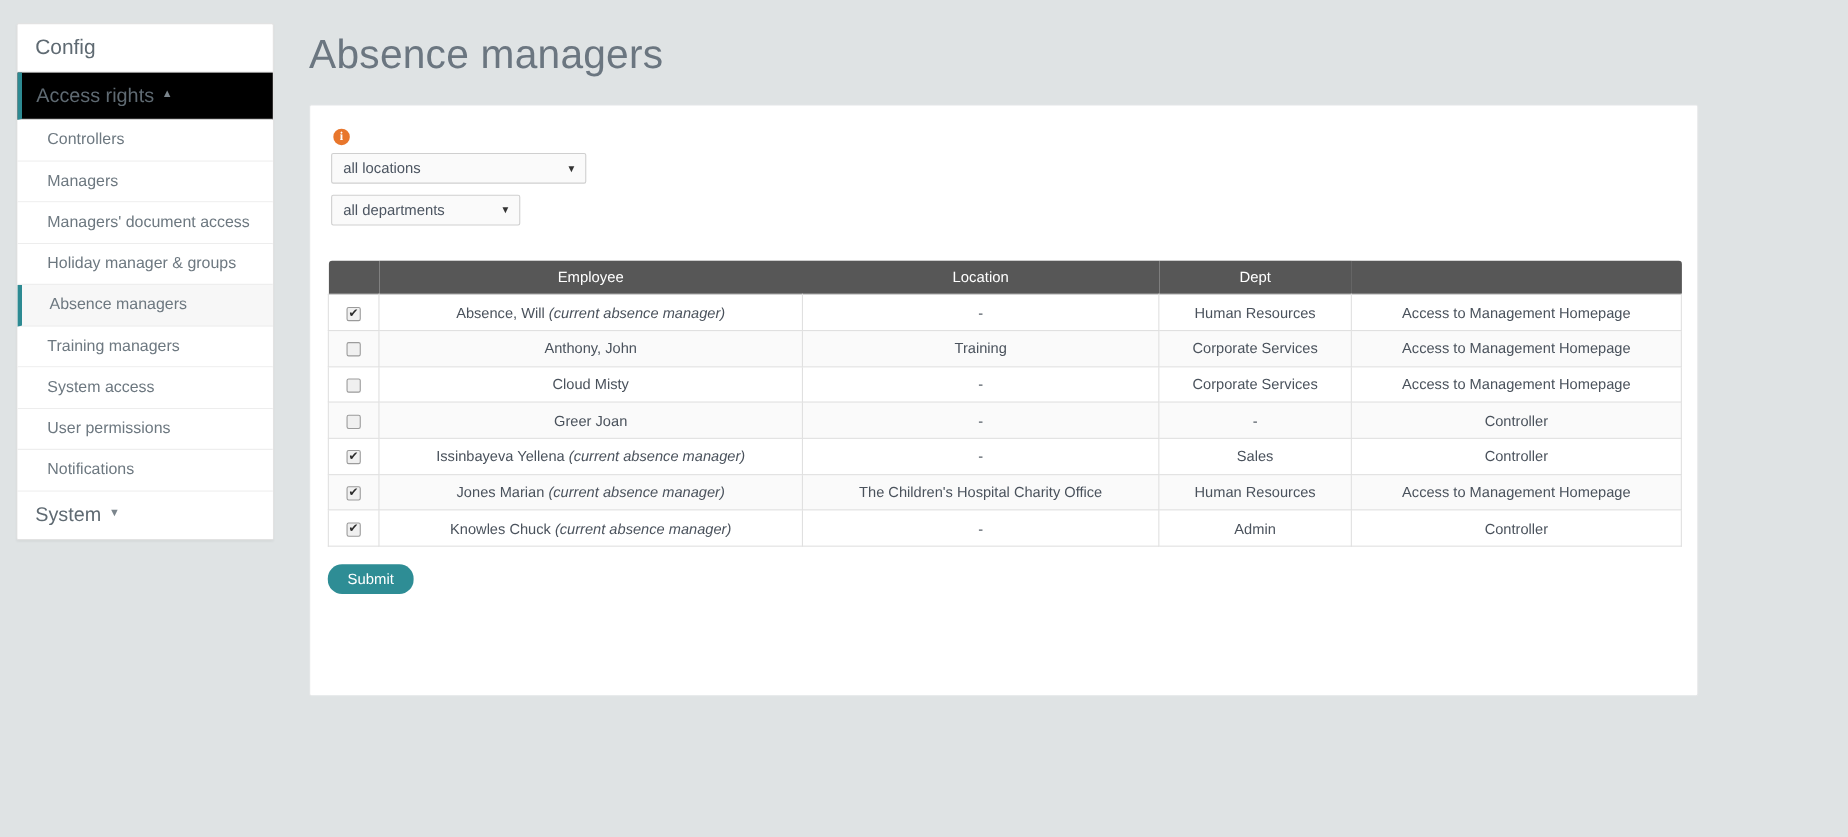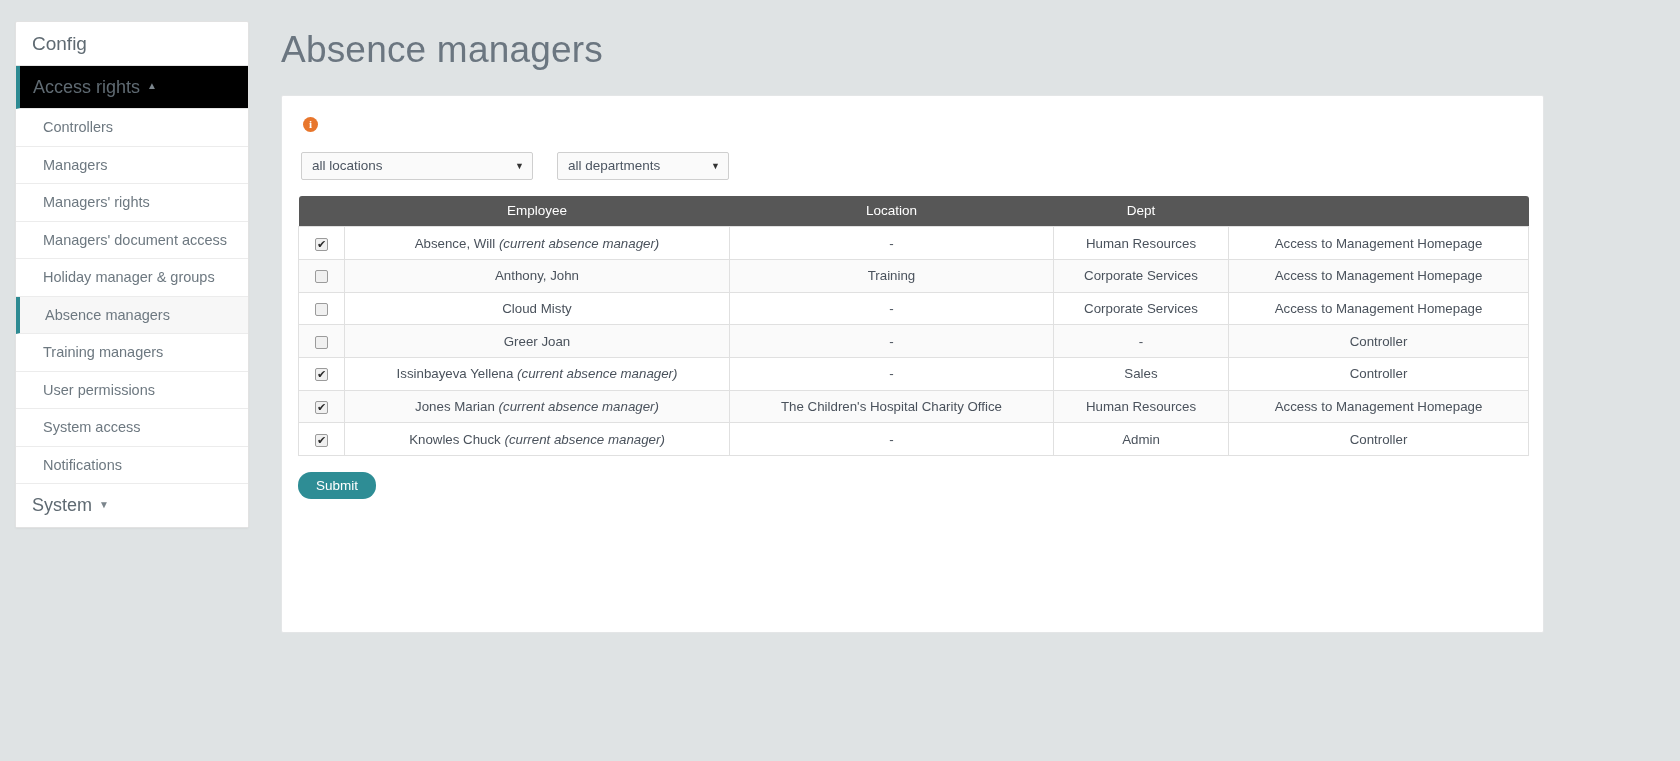--- a/index.html
+++ b/index.html
@@ -110,23 +110,24 @@
     font-size: 11px;
     font-weight: bold;
     font-family: "Liberation Serif", serif;
     display: flex; align-items: center; justify-content: center;
     margin: 5px 0 0 6px;
     line-height: 1;
   }
 
   .filters {
     display: flex;
-    gap: 24px;
-    margin-top: 20px;
+    gap: 10px;
+    margin-top: 7px;
     margin-left: 4px;
+    flex-direction: column;
   }
   .select-box {
     position: relative;
     height: 28px;
     background: #fafafa;
     border: 1px solid #cfcfcf;
     border-radius: 2px;
     display: flex;
     align-items: center;
     padding: 0 26px 0 10px;
@@ -139,21 +140,21 @@
   .select-box.dept { width: 172px; }
   .select-arrow {
     position: absolute;
     right: 8px; top: 50%;
     transform: translateY(-50%);
     font-size: 9px;
     color: #333;
   }
 
   table.grid {
-    margin-top: 16px;
+    margin-top: 32px;
     margin-left: 1px;
     border-collapse: collapse;
     width: 1230px;
     table-layout: fixed;
   }
   table.grid thead th {
     background: #575757;
     color: #ffffff;
     font-size: 13.5px;
     font-weight: 400;
@@ -232,39 +233,36 @@
       <span class="caret">▲</span>
     </div>
 
     <div class="side-item">
       <span>Controllers</span>
     </div>
     <div class="side-item">
       <span>Managers</span>
     </div>
     <div class="side-item">
-      <span>Managers' rights</span>
-    </div>
-    <div class="side-item">
       <span>Managers' document access</span>
     </div>
     <div class="side-item">
       <span>Holiday manager &amp; groups</span>
     </div>
     <div class="side-item selected">
       <span>Absence managers</span>
     </div>
     <div class="side-item">
       <span>Training managers</span>
     </div>
     <div class="side-item">
+      <span>System access</span>
+    </div>
+    <div class="side-item">
       <span>User permissions</span>
-    </div>
-    <div class="side-item">
-      <span>System access</span>
     </div>
     <div class="side-item">
       <span>Notifications</span>
     </div>
 
     <div class="side-group last">
       <span>System</span>
       <span class="caret">▼</span>
     </div>
   </div>

